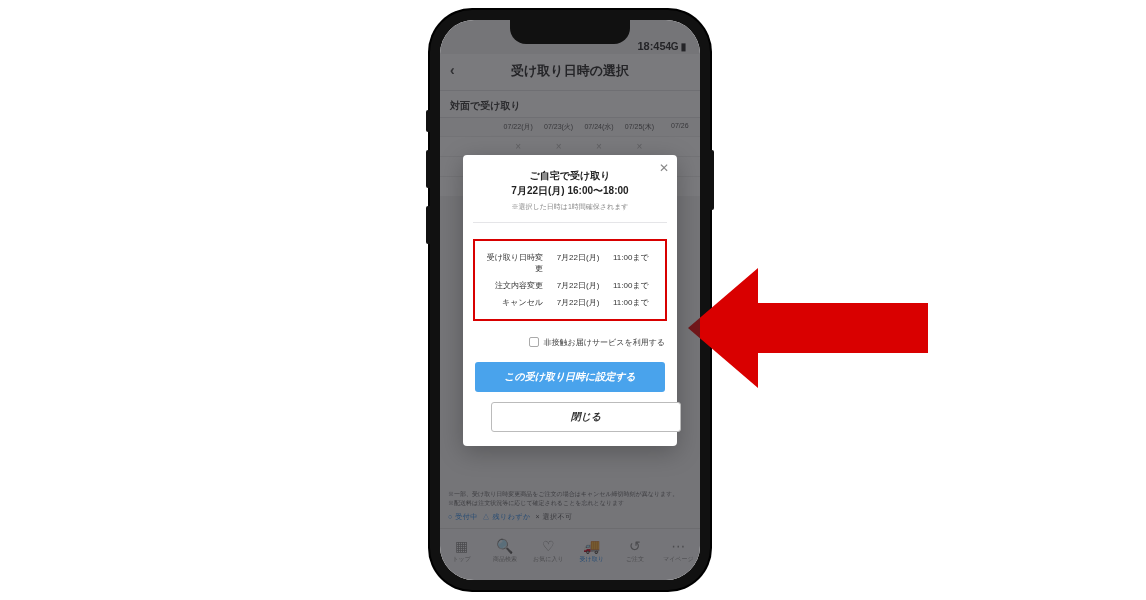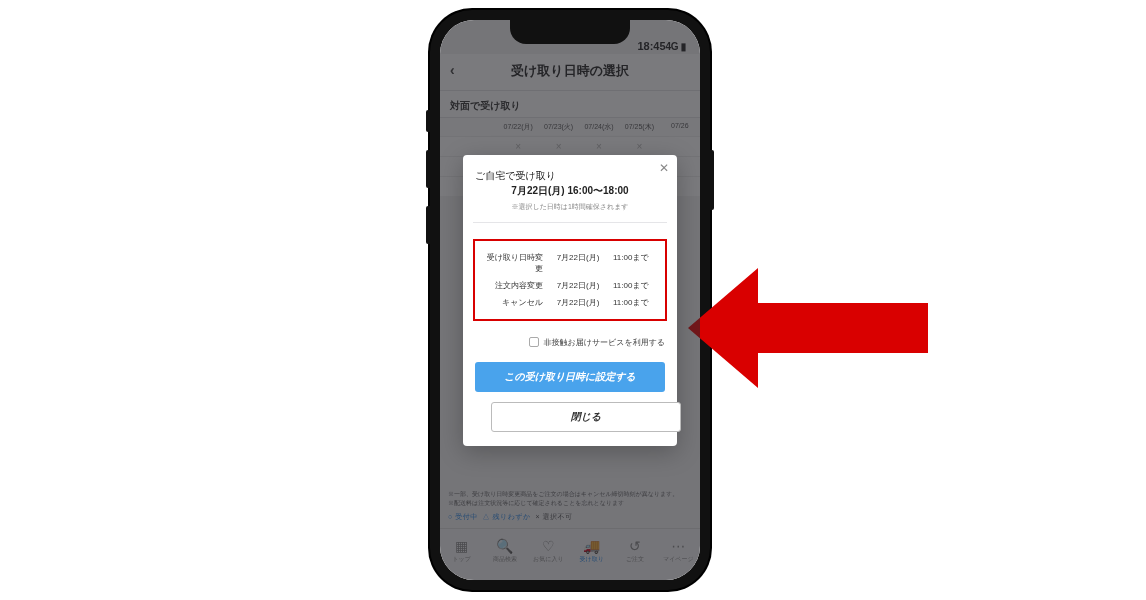--- a/index.html
+++ b/index.html
@@ -188,23 +188,23 @@
       box-shadow:0 6px 24px rgba(0,0,0,0.25);
     }
     .modal-close {
       position:absolute;
       top:6px; right:8px;
       font-size:12px;
       color:#888;
       cursor:pointer;
     }
     .modal-title {
-      text-align:left;
+      text-align:center;
       font-size:10px;
-      font-weight:400;
+      font-weight:700;
       color:#222;
     }
     .modal-sub {
       text-align:center;
       font-size:10px;
       font-weight:700;
       color:#222;
       margin-top:1px;
     }
     .modal-note {

